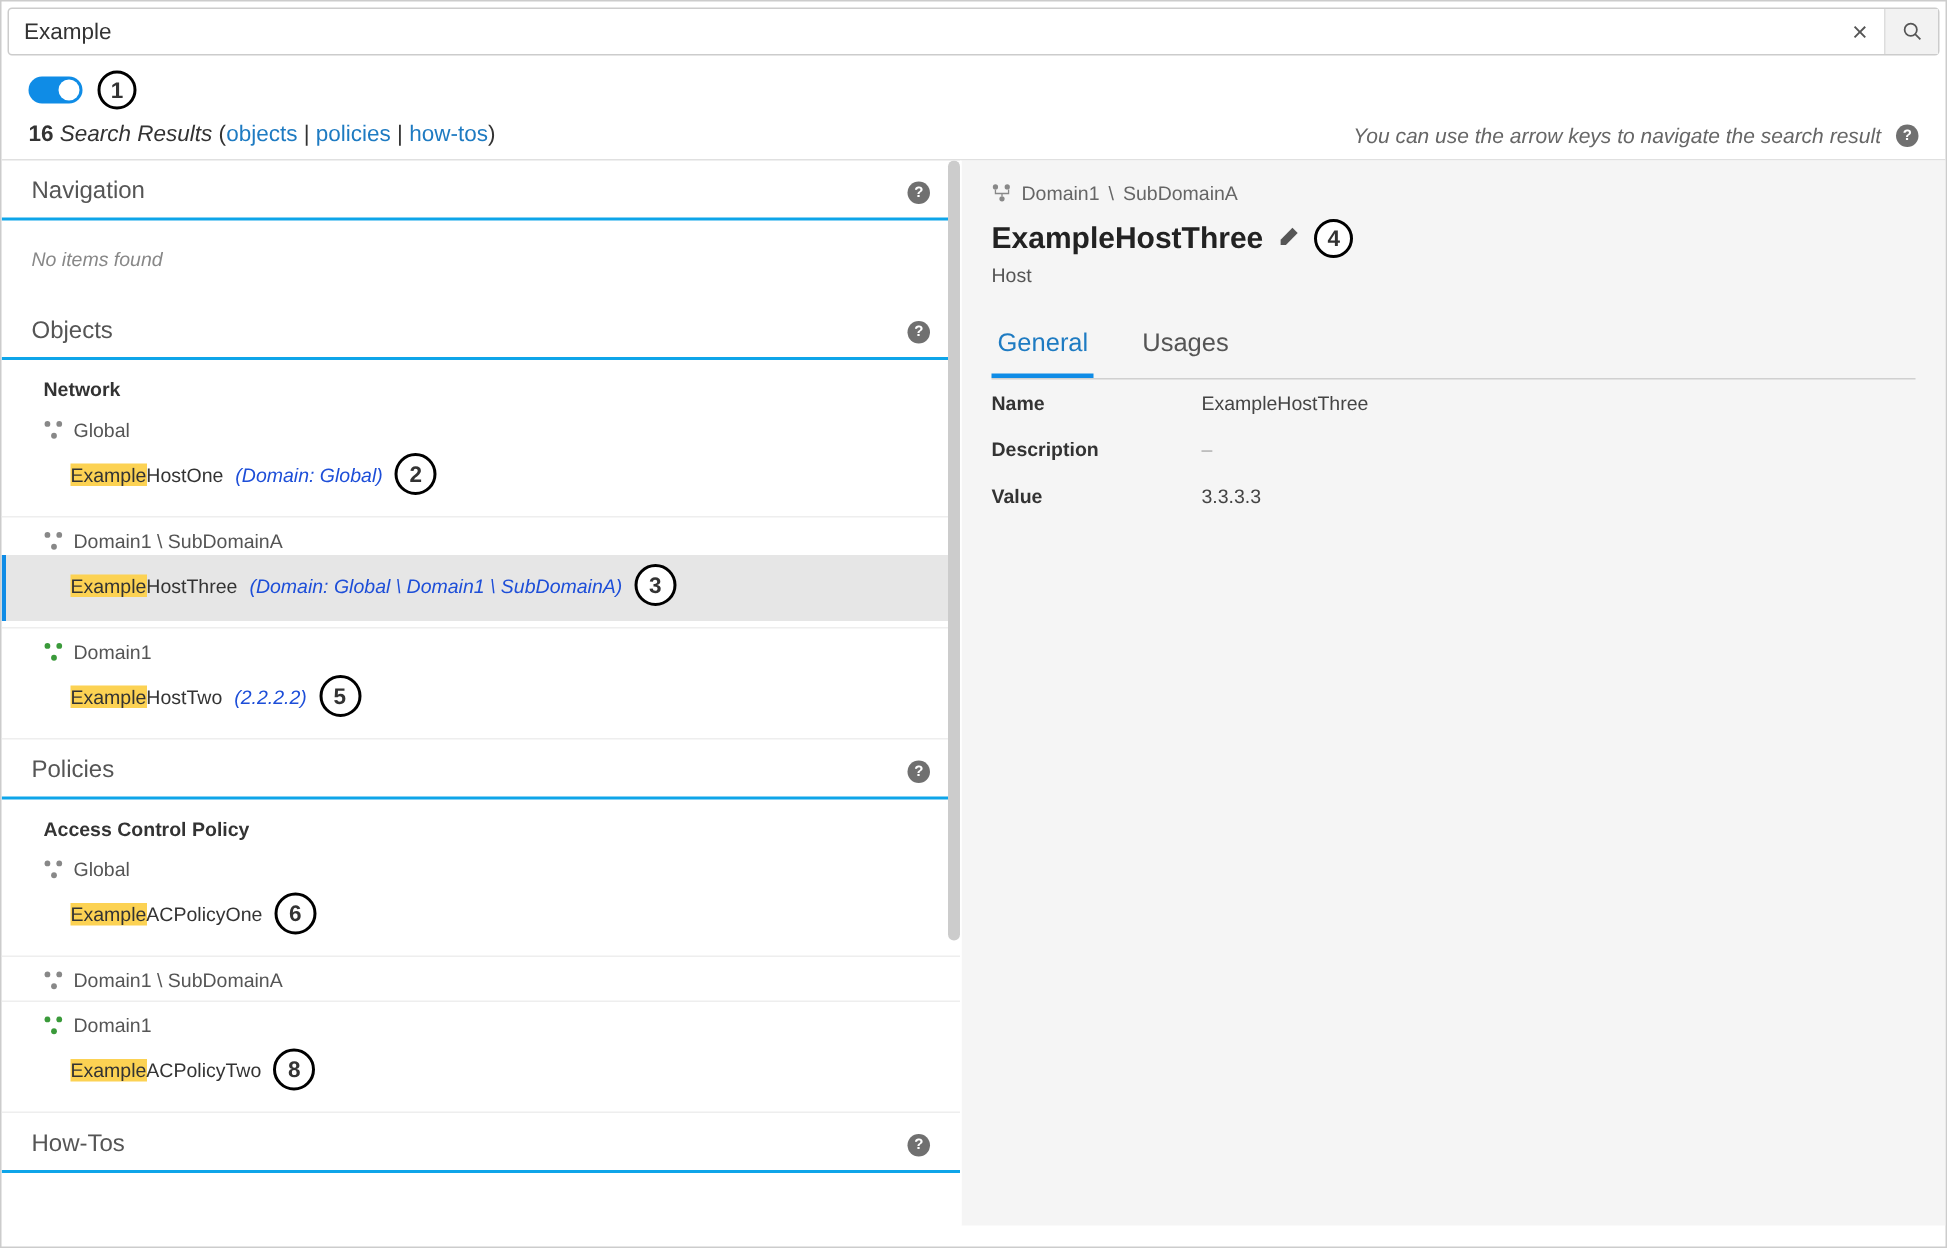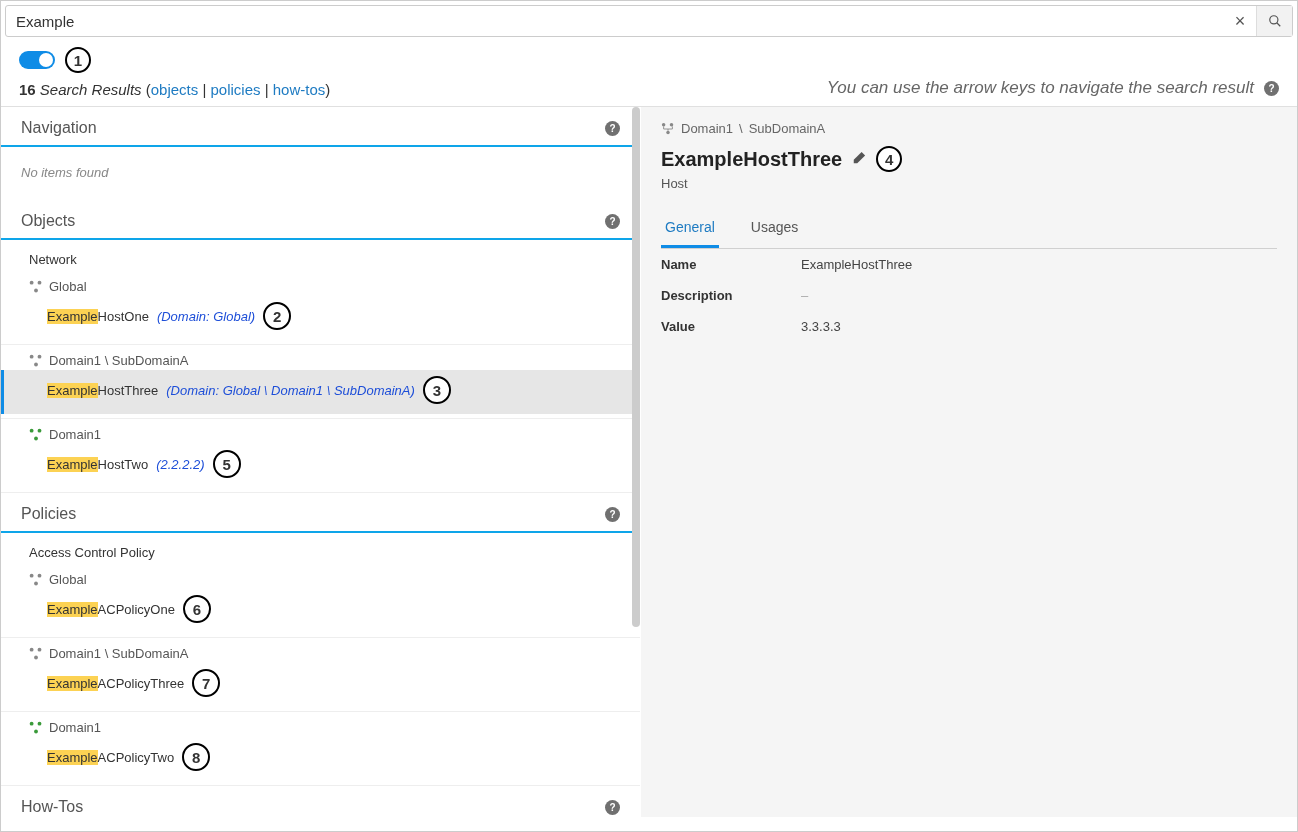--- a/index.html
+++ b/index.html
@@ -14,45 +14,45 @@
 .toggle { width: 36px; height: 18px; background: #0f8ce6; border-radius: 10px; position: relative; cursor: pointer; }
 .toggle::after { content: ""; position: absolute; right: 2px; top: 2px; width: 14px; height: 14px; background: #fff; border-radius: 50%; }
 .toggle-label { font-size: 15px; }
 .callout { width: 26px; height: 26px; border: 2.5px solid #000; border-radius: 50%; font-weight: bold; font-size: 15px; display: inline-flex; align-items: center; justify-content: center; background: #fff; }
 .callout.small { width: 28px; height: 28px; }
 .results-count { font-size: 15px; }
 .results-count b { font-weight: bold; }
 .results-count i { font-style: italic; }
 .results-count a { color: #1e7bc2; text-decoration: none; cursor:pointer; }
 .hint-row { display:flex; align-items:center; gap:10px; }
-.hint { font-style: italic; color: #666; font-size: 17px; }
+.hint { font-style: italic; color: #666; font-size: 14px; }
 .help-icon { width: 15px; height: 15px; background: #707070; color: #fff; border-radius: 50%; font-size: 10px; display: inline-flex; align-items: center; justify-content: center; font-weight: bold; }
 .content { display: flex; height: calc(100% - 120px); }
 .left { width: 640px; overflow-y: auto; position: relative; border-right:1px solid #fff;}
 .scroll-gutter { position:absolute; right:0; top:0; width:8px; height:520px; background:#ccc; border-radius:4px;}
 .right { flex: 1; background: #f5f5f5; padding: 14px 20px 20px 20px; }
 .section-title { display: flex; justify-content: space-between; align-items: center; font-size: 16px; color: #555; padding: 12px 20px 8px 20px; border-bottom: 2px solid #0ea5e9; }
 .no-items { font-style: italic; color: #888; padding: 18px 20px 20px 20px; font-size: 13px; }
-.subsection { font-weight: normal; font-size: 13px; padding: 12px 20px 4px 28px; color: #333;}
+.subsection { font-weight: bold; font-size: 13px; padding: 12px 20px 4px 28px; color: #333;}
 .domain-row { display: flex; align-items: center; gap: 6px; padding: 8px 20px 2px 28px; font-size: 13px; color: #555; }
 .domain-icon { width: 14px; height: 14px; position: relative; }
 .domain-icon.gray svg { fill: #888; }
 .domain-icon.green svg { fill: #3a9a3a; }
 .result-row { display: flex; align-items: center; gap: 8px; padding: 6px 20px 10px 46px; font-size: 13px; }
 .result-row.selected { background: #e6e6e6; border-left: 3px solid #0f8ce6; padding-left: 43px; }
 .highlight { background: #fcd253; }
 .meta { color: #1d4ed8; font-style: italic; }
 .group { border-bottom: 1px solid #eee; padding-bottom: 4px; }
 .breadcrumb { display: flex; align-items: center; gap: 6px; color: #666; font-size: 13px; }
 .detail-title-row { display: flex; align-items: center; gap: 10px; margin-top: 10px; }
 .detail-title { font-size: 20px; font-weight: bold; color: #222; }
 .edit-icon svg { width: 14px; height: 14px; fill: #555; }
 .detail-type { font-size: 13px; color: #555; margin-top: 4px; }
 .tabs { display: flex; gap: 28px; border-bottom: 1px solid #d0d0d0; margin-top: 18px; }
-.tab { padding: 10px 4px; font-size: 14px; color: #555; cursor: pointer; }
+.tab { padding: 10px 4px; font-size: 17px; color: #555; cursor: pointer; }
 .tab.active { color: #1e7bc2; border-bottom: 3px solid #0f8ce6; font-weight:500; }
 .detail-fields { }
 .field-row { display: flex; padding: 8px 0; font-size: 13px; }
 .field-label { width: 140px; font-weight: bold; color: #333; }
 .field-value { color: #444; }
 .dash { color: #aaa; }
 </style>
 </head>
 <body>
 
@@ -171,24 +171,20 @@
         </div>
         <div class="group">
           <div class="domain-row">
             <span class="domain-icon gray"><svg viewBox="0 0 16 16">
                 <circle cx="3" cy="3" r="2.2"></circle>
                 <circle cx="12" cy="3" r="2.2"></circle>
                 <circle cx="8" cy="12" r="2.2"></circle>
               </svg></span>
             <span>Domain1 \ SubDomainA</span>
           </div>
-  <div class="result-row">
-    <span><span class="highlight">Example</span>ACPolicyThree</span>
-    <span class="callout small">7</span>
-  </div>
         </div>
         <div class="group">
           <div class="domain-row">
             <span class="domain-icon green"><svg viewBox="0 0 16 16">
                 <circle cx="3" cy="3" r="2.2"></circle>
                 <circle cx="12" cy="3" r="2.2"></circle>
                 <circle cx="8" cy="12" r="2.2"></circle>
               </svg></span>
             <span>Domain1</span>
           </div>

